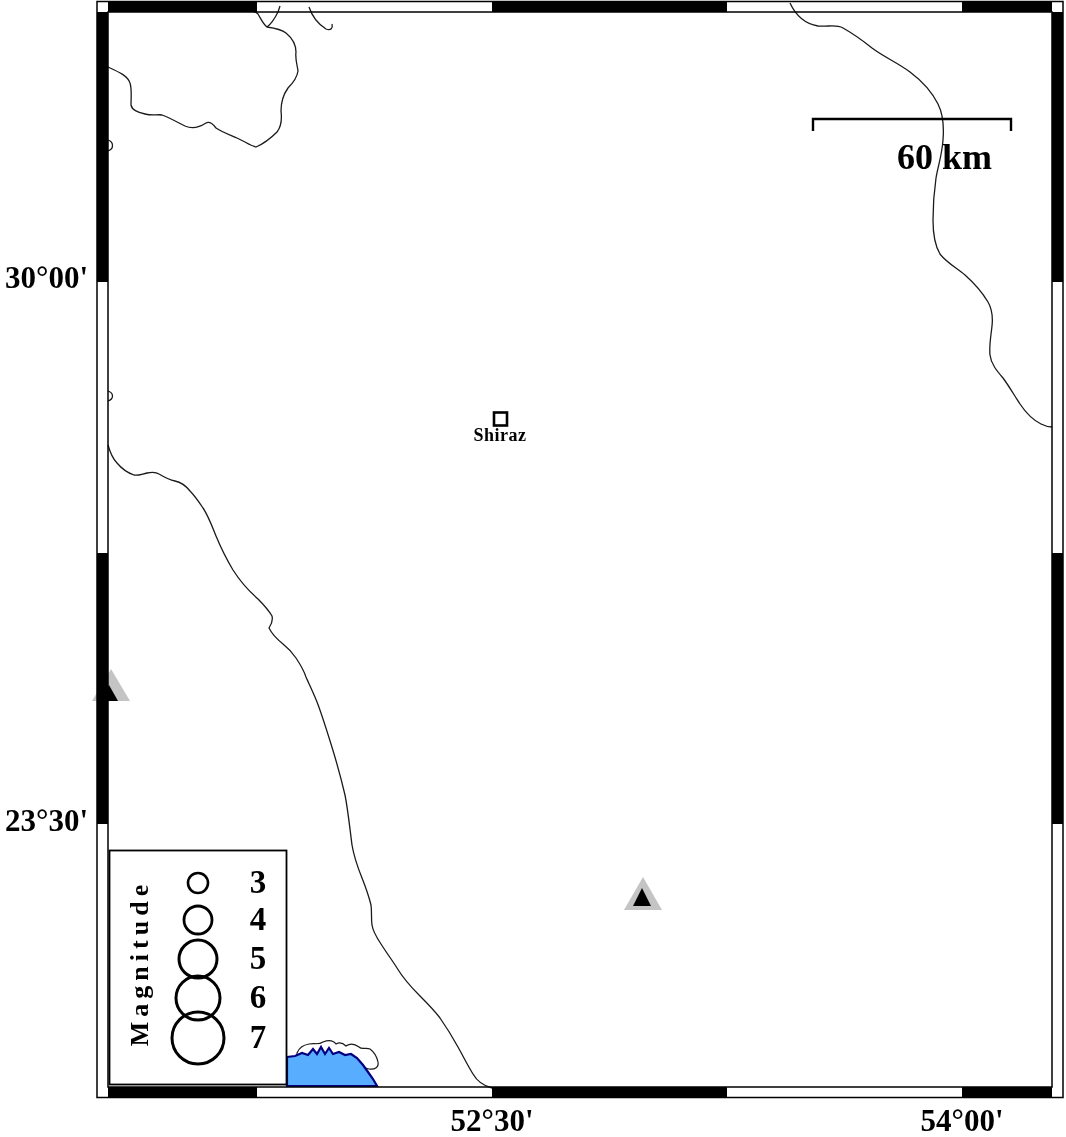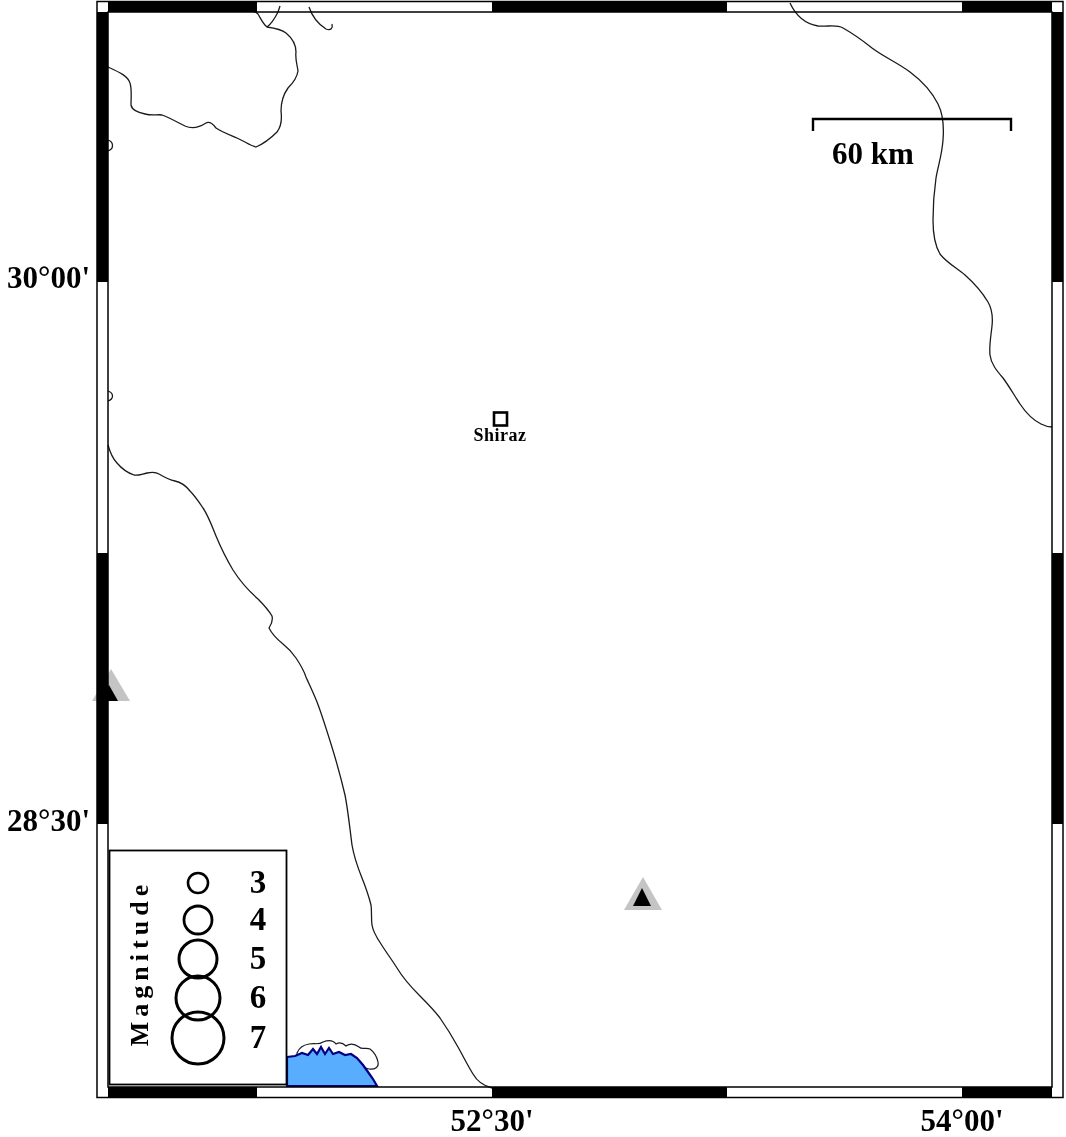--- a/index.html
+++ b/index.html
@@ -6,23 +6,23 @@
   body{
     width:1066px;height:1137px;position:relative;background:#ffffff;
     font-family:"Liberation Serif","DejaVu Serif",serif;overflow:hidden;
   }
   svg{position:absolute;left:0;top:0;}
   .lbl{
     position:absolute;font-weight:bold;color:#000;white-space:nowrap;
     font-family:"Liberation Serif","DejaVu Serif",serif;
   }
   .axis{font-size:31px;}
-  .axis-left{left:0;width:88px;padding-left:7px;}
+  .axis-left{left:0;width:88px;text-align:right;}
   .axis-bottom{width:160px;text-align:center;}
-  .scale-label{left:832px;top:136px;width:160px;text-align:left;font-size:31px;}
+  .scale-label{left:832px;top:136px;width:160px;text-align:right;font-size:36px;}
   .city-label{left:440px;top:425px;width:120px;text-align:center;font-size:18px;letter-spacing:0.5px;}
   .legend-title{
     left:40px;top:948px;width:200px;height:30px;text-align:center;
     font-size:26px;letter-spacing:5px;transform:rotate(-90deg);
   }
   .legend-num{width:44px;text-align:center;font-size:33px;left:236px;}
 </style>
 </head>
 <body>
 
@@ -108,21 +108,21 @@
     <rect x="109.5" y="850.5" width="177" height="234" fill="#fff" stroke="#000" stroke-width="1.8"></rect>
     <circle cx="198" cy="883" r="10" fill="none" stroke="#000" stroke-width="2.6"></circle>
     <circle cx="198" cy="920" r="14" fill="none" stroke="#000" stroke-width="2.8"></circle>
     <circle cx="198" cy="959" r="19" fill="none" stroke="#000" stroke-width="3"></circle>
     <circle cx="198" cy="998" r="22" fill="none" stroke="#000" stroke-width="3"></circle>
     <circle cx="198" cy="1038" r="26" fill="none" stroke="#000" stroke-width="3"></circle>
   </g>
 </svg>
 
 <div class="lbl axis axis-left" style="top:260px;">30°00'</div>
-<div class="lbl axis axis-left" style="top:803px;">28°30'</div>
+<div class="lbl axis axis-left" style="top:803px;">23°30'</div>
 
 <div class="lbl axis axis-bottom" style="left:412px;top:1103px;">52°30'</div>
 <div class="lbl axis axis-bottom" style="left:882px;top:1103px;">54°00'</div>
 
 <div class="lbl scale-label">60 km</div>
 
 <div class="lbl city-label">Shiraz</div>
 
 <div class="lbl legend-title">Magnitude</div>
 

